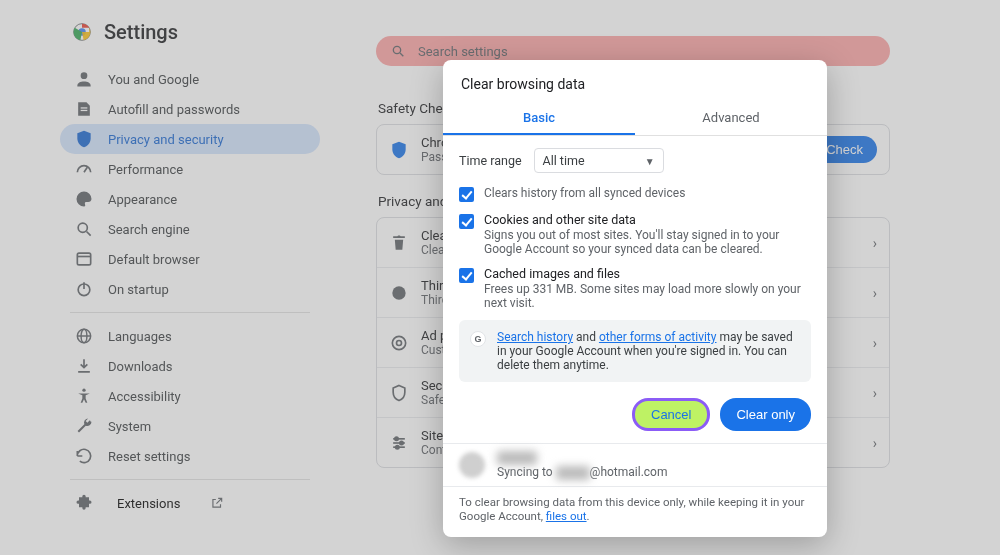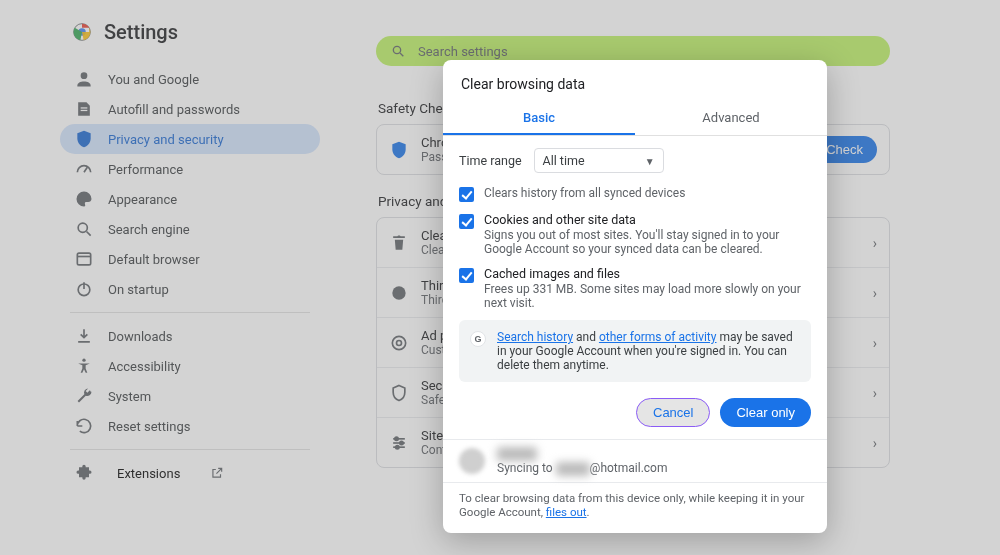--- a/index.html
+++ b/index.html
@@ -14,21 +14,21 @@
   .page-title { display:flex; align-items:center; gap:12px; margin: 8px 0 20px 12px; font-size: 20px; font-weight: 500; color:#202124;}
   .icon-img { width:20px; height:20px; display:inline-flex; align-items:center; justify-content:center; flex:0 0 20px; }
   .nav-item { display:flex; align-items:center; gap:14px; height:30px; padding:0 12px 0 14px; border-radius:16px; font-size:13px; color:#3c4043; cursor:pointer; }
   .nav-item .icon-img { color:#5f6368; }
   .nav-item.active { background:#d2e3fc; color:#1967d2; }
   .nav-item.active .icon-img { color:#1967d2; }
   .sep { height:1px; background:#e0e0e0; margin:8px 10px; }
   .nav-ext { display:flex; align-items:center; gap:23px; padding:0 14px; font-size:13px; margin-top:6px; height:30px; }
 
   
-  .searchbar { position:absolute; top:36px; left:376px; width:514px; height:30px; background:#bef264; border-radius:20px; display:flex; align-items:center; padding:0 12px; gap:10px; color:#5f6368; font-size:13px; }
+  .searchbar { position:absolute; top:36px; left:376px; width:514px; height:30px; background:#fca5a5; border-radius:20px; display:flex; align-items:center; padding:0 12px; gap:10px; color:#5f6368; font-size:13px; }
 
   
   .main { position:absolute; left:376px; top:100px; width:514px; color:#3c4043; font-size:13px; }
   .section-label { font-size:13.5px; margin:0 0 8px 2px; color:#202124; }
   .card { border:1px solid #dadce0; border-radius:8px; background:#fff; }
   .card-row { display:flex; align-items:center; padding:10px 12px; gap:12px; }
   .card-row .row-text { flex:1; }
   .card-row .row-title { font-size:13px; color:#202124; }
   .card-row .row-sub { font-size:12px; color:#5f6368; }
   .pill-btn { background:#1a73e8; color:#fff; border:none; border-radius:16px; padding:6px 14px; font-size:13px; cursor:pointer; }
@@ -51,21 +51,21 @@
   .select .caret { position:absolute; right:8px; top:50%; transform:translateY(-50%); font-size:10px; color:#5f6368; }
   .check-row { display:flex; gap:10px; margin:10px 0; }
   .cb { appearance:none; width:15px; height:15px; border:2px solid #1a73e8; border-radius:2px; background:#1a73e8; position:relative; margin-top:2px; flex:0 0 15px; cursor:pointer; }
   .cb::after { content:""; position:absolute; left:3px; top:0px; width:4px; height:8px; border:solid #fff; border-width:0 2px 2px 0; transform:rotate(40deg); }
   .check-text .t1 { color:#202124; }
   .check-text .t2 { color:#5f6368; font-size:12px; margin-top:1px; }
   .info-box { display:flex; gap:10px; background:#f1f3f4; border-radius:6px; padding:10px; font-size:12px; color:#3c4043; margin-top:6px;}
   .info-box a { color:#1a73e8; text-decoration:underline; cursor:pointer; }
   .modal-actions { display:flex; justify-content:flex-end; gap:10px; padding:12px 16px; }
   .btn { border-radius:16px; padding:6px 16px; font-size:13px; cursor:pointer; }
-  .btn-outline { background:#e5e5e5; color:#1a73e8; border:1px solid #8b5cf6; }
+  .btn-outline { background:#bef264; color:#1a73e8; border:3px solid #8b5cf6; }
   .btn-fill { background:#1a73e8; color:#fff; border:none; }
   .sync-row { display:flex; align-items:center; gap:12px; padding:6px 16px 6px; font-size:12px; border-top:1px solid #e8eaed; }
   .blur { filter: blur(4px); display:inline-block; width:40px; height:14px; background:#bbb; border-radius:3px; vertical-align:middle; }
   .footer-note { font-size:11.5px; color:#5f6368; padding:8px 16px 14px; border-top:1px solid #e8eaed;}
   .footer-note a { color:#1a73e8; text-decoration:underline; cursor:pointer; }
   .avatar { width:26px; height:26px; border-radius:50%; background:#cfcfcf; filter:blur(2px); }
 
   
   svg { width:100%; height:100%; display:block; }
 </style>
@@ -155,20 +155,30 @@
           <svg viewBox="0 0 24 24" fill="none" stroke="#5f6368" stroke-width="2">
             <circle cx="12" cy="13" r="7"></circle>
             <line x1="12" y1="4" x2="12" y2="12"></line>
           </svg>
         </span>
       <span>On startup</span>
     </div>
 
     <div class="sep"></div>
 
+    <div class="nav-item">
+      <span class="icon-img">
+          <svg viewBox="0 0 24 24" fill="none" stroke="#5f6368" stroke-width="1.8">
+            <circle cx="12" cy="12" r="8"></circle>
+            <ellipse cx="12" cy="12" rx="3.5" ry="8"></ellipse>
+            <line x1="4" y1="12" x2="20" y2="12"></line>
+          </svg>
+        </span>
+      <span>Languages</span>
+    </div>
     <div class="nav-item">
       <span class="icon-img">
           <svg viewBox="0 0 24 24" fill="none" stroke="#5f6368" stroke-width="2">
             <path d="M12 4v10M8 10l4 4 4-4M5 19h14"></path>
           </svg>
         </span>
       <span>Downloads</span>
     </div>
     <div class="nav-item">
       <span class="icon-img">

